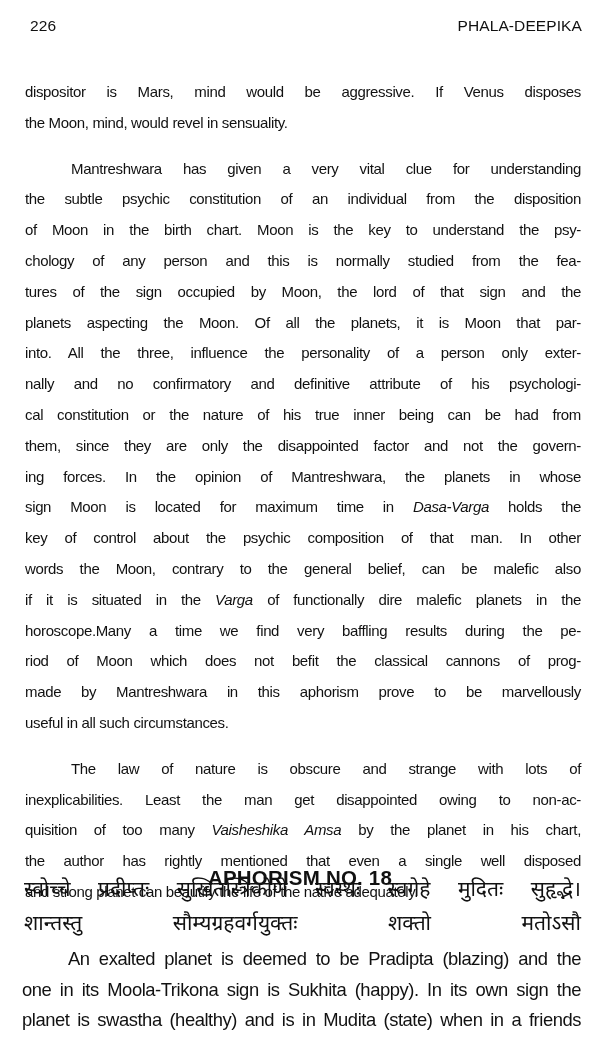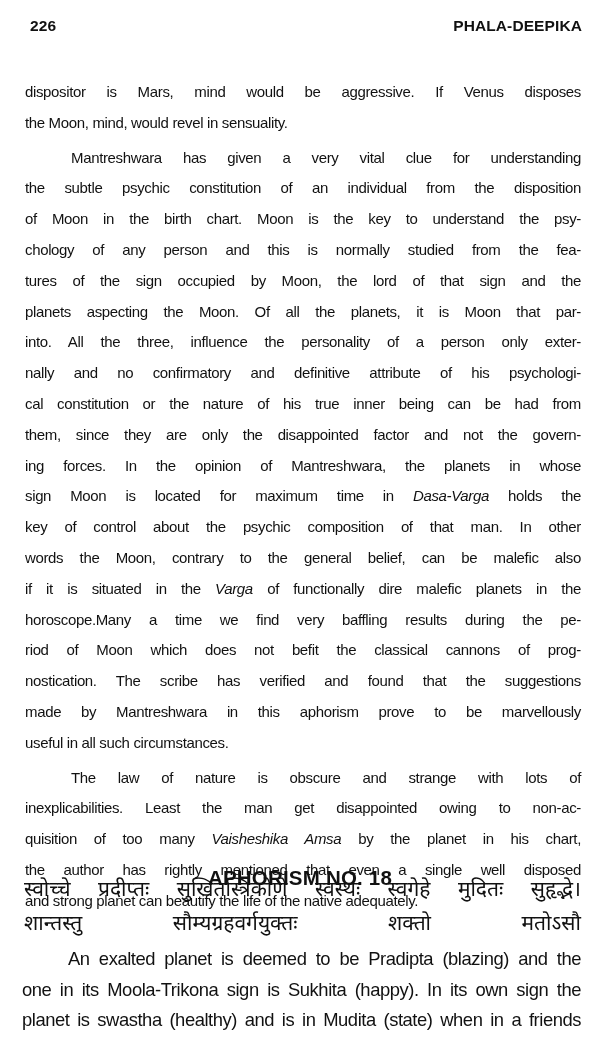--- a/index.html
+++ b/index.html
@@ -5,32 +5,32 @@
   html, body { margin: 0; padding: 0; }
   body {
     width: 600px; height: 1043px; overflow: hidden;
     background: #ffffff; color: #111111;
     font-family: "Liberation Sans", sans-serif;
     position: relative;
   }
   .header {
     position: absolute; top: 17px; left: 30px; right: 18px;
     display: flex; justify-content: space-between;
-    font-weight: bold; font-size: 15.5px; letter-spacing: 0.1px;
+    font-weight: normal; font-size: 15.5px; letter-spacing: 0.1px;
   }
   .content {
     position: absolute; left: 25px; width: 556px; top: 77px;
     font-size: 15px; line-height: 30.8px;
     text-align: justify; letter-spacing: -0.35px; word-spacing: 0px;
   }
   .line { display: block; text-align: justify; text-align-last: justify; white-space: nowrap; height: 30.8px; }
   .line.last { text-align-last: left; }
   .indent { padding-left: 46px; }
   .para { margin: 0; }
-  .para + .para { margin-top: 4px; }
+  .para + .para { margin-top: 15px; }
   em { font-style: italic; }
   .aph-title {
     position: absolute; top: 818px; left: 0; width: 600px; text-align: center;
     font-weight: bold; font-size: 20.5px; letter-spacing: 0.2px; margin-top: 48px;
   }
   .sanskrit {
     position: absolute; left: 24px; width: 557px; top: 848px;
     font-family: "DejaVu Sans", sans-serif; font-weight: normal;
     font-size: 21px; line-height: 34px; margin-top: 24px;
   }
@@ -65,21 +65,20 @@
       <span class="line">nally and no confirmatory and definitive attribute of his psychologi-</span>
       <span class="line">cal constitution or the nature of his true inner being can be had from</span>
       <span class="line">them, since they are only the disappointed factor and not the govern-</span>
       <span class="line">ing forces. In the opinion of Mantreshwara, the planets in whose</span>
       <span class="line">sign Moon is located for maximum time in <em>Dasa-Varga</em> holds the</span>
       <span class="line">key of control about the psychic composition of that man. In other</span>
       <span class="line">words the Moon, contrary to the general belief, can be malefic also</span>
       <span class="line">if it is situated in the <em>Varga</em> of functionally dire malefic planets in the</span>
       <span class="line">horoscope.Many a time we find very baffling results during the pe-</span>
       <span class="line">riod of Moon which does not befit the classical cannons of prog-</span>
-      <span class="line">nostication. The scribe has verified and found that the suggestions</span>
       <span class="line">made by Mantreshwara in this aphorism prove to be marvellously</span>
       <span class="line last">useful in all such circumstances.</span>
     </div>
     <div class="para">
       <span class="line indent">The law of nature is obscure and strange with lots of</span>
       <span class="line">inexplicabilities. Least the man get disappointed owing to non-ac-</span>
       <span class="line">quisition of too many <em>Vaisheshika Amsa</em> by the planet in his chart,</span>
       <span class="line">the author has rightly mentioned that even a single well disposed</span>
       <span class="line last">and strong planet can beautify the life of the native adequately.</span>
     </div>

